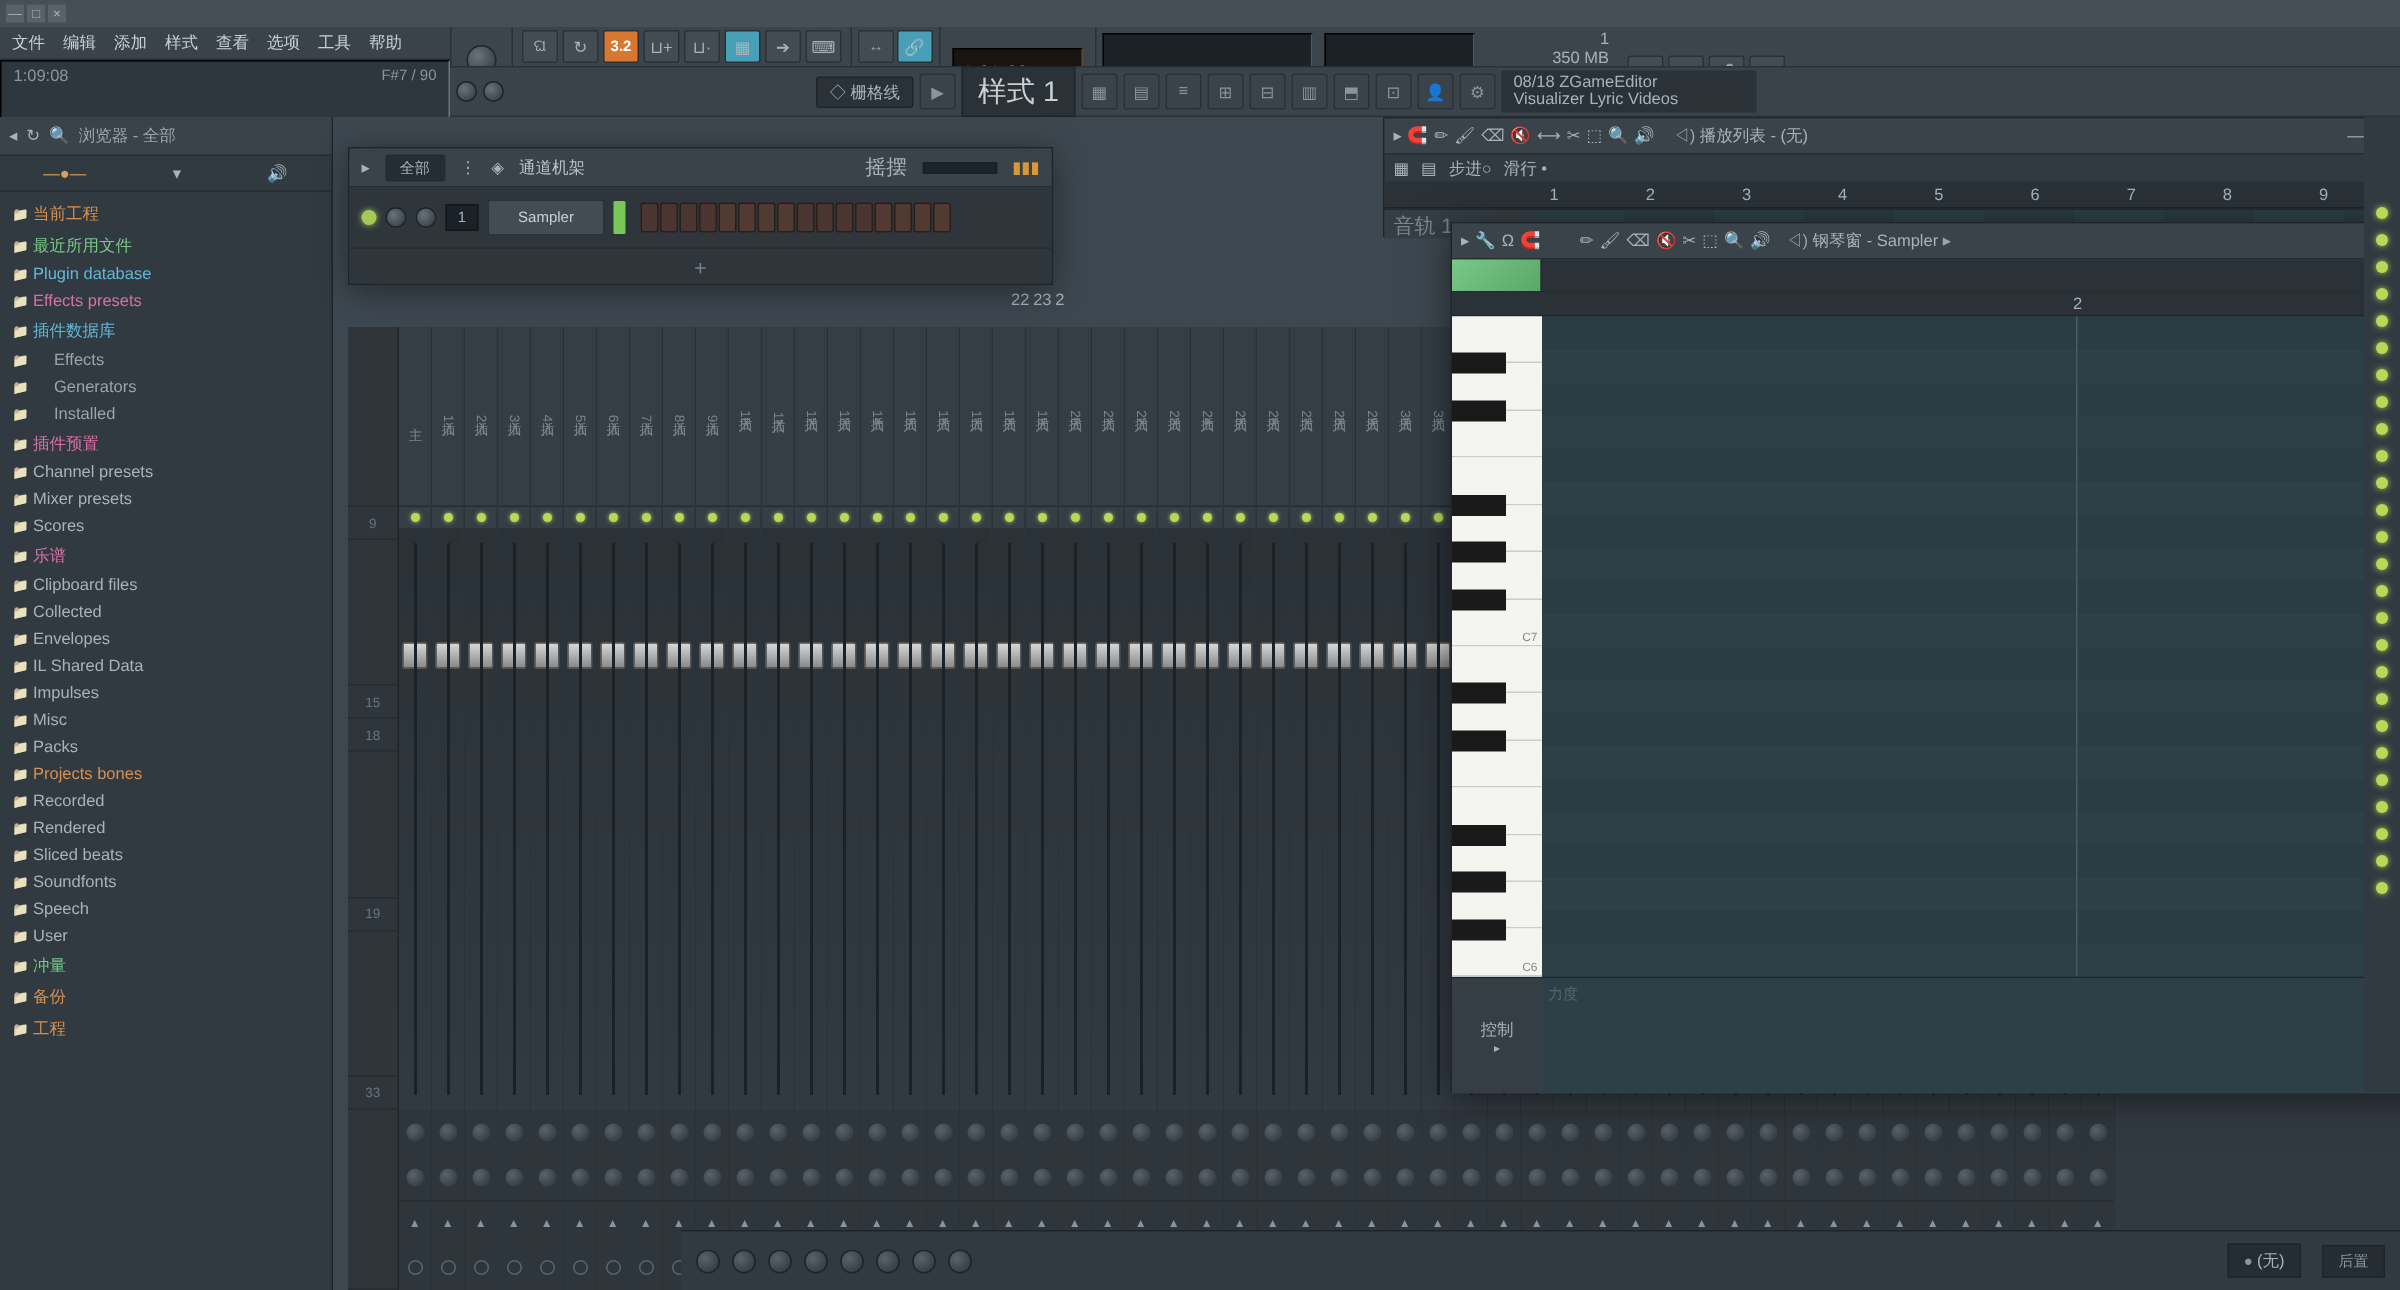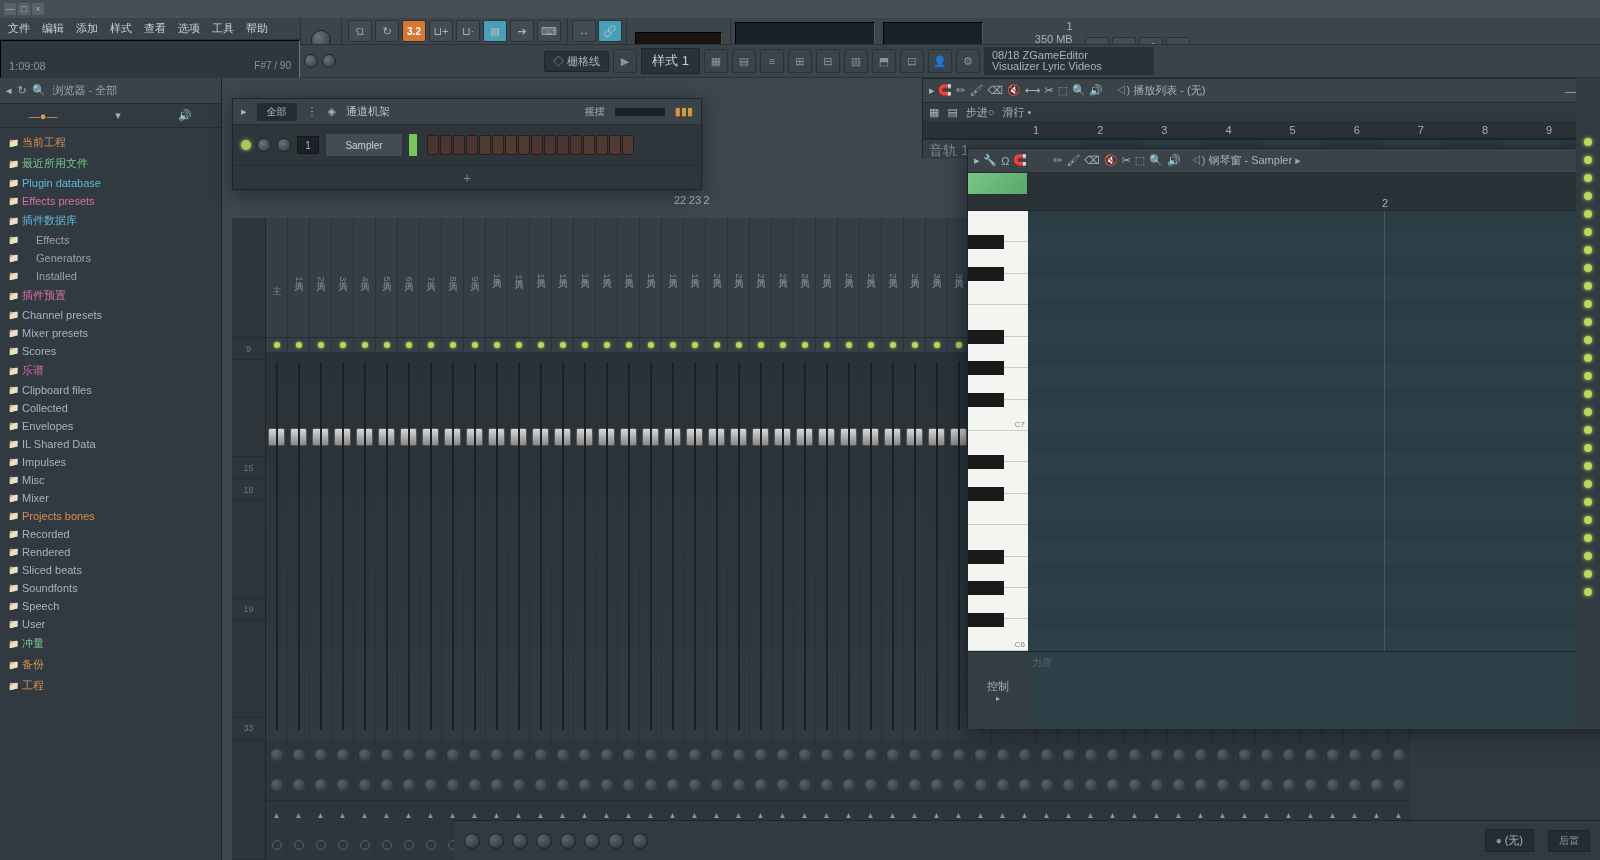--- a/index.html
+++ b/index.html
@@ -3,41 +3,41 @@
 <meta charset="utf-8">
 <style>
 *{margin:0;padding:0;box-sizing:border-box;font-family:"Microsoft YaHei",Arial,sans-serif;font-size:11px;color:#a8b2b8;user-select:none}
 body{width:1600px;height:860px;background:#3d474f;overflow:hidden;position:relative}
 .titlebar{height:18px;background:#474f56;display:flex;align-items:center;padding:0 4px;gap:2px}
 .titlebar .wbtn{width:12px;height:12px;background:#5a6269;display:flex;align-items:center;justify-content:center;font-size:9px}
 .top-area{height:60px;display:flex;background:#3c454c}
 .menu-zone{width:300px;background:#3a434a}
 .menubar{height:22px;display:flex;align-items:center;padding:0 2px;background:#3a434a;border-bottom:1px solid #2a3238}
 .menubar span{padding:2px 6px;color:#c8d0d6;cursor:pointer}
-.hint{height:51px;padding:4px 8px;display:flex;justify-content:space-between;align-items:center;background:#2f373e;border:1px inset #252c32}
+.hint{height:51px;padding:4px 8px;display:flex;justify-content:space-between;background:#2f373e;border:1px inset #252c32}
 .hint .l{color:#8a949a;font-size:11px}
 .hint .r{color:#8a949a;font-size:10px}
 .transport{flex:1;display:flex;background:#3c454c;position:relative}
 .knob-block{width:42px;display:flex;flex-direction:column;align-items:center;justify-content:center;gap:2px;border-left:1px solid #2a3238;border-right:1px solid #2a3238}
 .knob{width:20px;height:20px;border-radius:50%;background:radial-gradient(circle at 35% 35%,#6a737a,#2e363c);border:1px solid #1e252a}
 .tool-cluster{display:flex;align-items:center;padding:4px;gap:3px;border-right:1px solid #2a3238}
 .tbtn{width:24px;height:22px;background:#434c53;border:1px solid #2a3238;display:flex;align-items:center;justify-content:center;border-radius:2px;font-size:10px;color:#9aa4aa;cursor:pointer}
 .tbtn.orange{background:#d87830;color:#fff;font-weight:bold}
 .tbtn.cyan{background:#48a0b8;color:#1a2228}
 .lcd{background:#1a1410;border:1px inset #0a0806;color:#e8b878;font-family:monospace;padding:2px 6px;display:flex;align-items:center}
 .lcd.big{font-size:24px;letter-spacing:1px;height:32px}
 .lcd.tempo{font-size:13px;height:18px;width:58px;justify-content:center}
 .playbtns{display:flex;gap:2px;align-items:center}
 .pbtn{width:22px;height:20px;background:#3a434a;border:1px solid #2a3238;border-radius:2px;display:flex;align-items:center;justify-content:center;color:#9aa4aa;cursor:pointer}
 .pbtn.rec{color:#cc4444}
 .meter{width:140px;height:26px;background:#1a2228;border:1px inset #10161a;margin:4px}
 .cpu-zone{display:flex;flex-direction:column;align-items:flex-end;padding:2px 6px;gap:1px;font-size:9px;color:#8a949a}
 .row2{height:34px;display:flex;align-items:center;background:#3a434a;border-top:1px solid #2a3238;border-bottom:1px solid #2a3238;padding:0 4px;gap:4px}
 .snap-sel{background:#2a3238;border:1px solid #1e252a;padding:2px 8px;border-radius:2px;color:#a8b2b8}
-.pattern-sel{background:#2a3238;border:1px solid #1e252a;padding:3px 10px;font-size:13px;color:#c8d0d6}
+.pattern-sel{background:#2a3238;border:1px solid #1e252a;padding:3px 10px;font-size:19px;color:#c8d0d6}
 .ibtn{width:24px;height:24px;background:#3a434a;border:1px solid #2a3238;display:flex;align-items:center;justify-content:center;color:#8a949a;border-radius:2px;cursor:pointer}
 .news{background:#2a3238;padding:3px 8px;font-size:10px;line-height:11px;color:#7a848a;width:170px}
 
 .main{position:absolute;top:78px;left:0;right:0;bottom:0;display:flex}
 .browser{width:222px;background:#323a41;border-right:1px solid #1e252a;display:flex;flex-direction:column}
 .br-head{height:26px;background:#3a434a;display:flex;align-items:center;padding:0 6px;gap:6px;border-bottom:1px solid #252c32}
 .br-head .t{color:#9aa4aa;font-size:11px}
 .br-ctrl{height:24px;display:flex;align-items:center;justify-content:space-around;border-bottom:1px solid #252c32;color:#d8a050}
 .br-tree{flex:1;overflow:hidden;padding:4px 0}
 .tn{padding:3px 8px 3px 22px;display:flex;align-items:center;gap:6px;cursor:pointer;position:relative}
@@ -269,21 +269,21 @@
         <div class="tn folder ">Channel presets</div>
         <div class="tn folder ">Mixer presets</div>
         <div class="tn folder ">Scores</div>
         <div class="tn folder pink">乐谱</div>
         <div class="tn folder ">Clipboard files</div>
         <div class="tn folder ">Collected</div>
         <div class="tn folder ">Envelopes</div>
         <div class="tn folder ">IL Shared Data</div>
         <div class="tn folder ">Impulses</div>
         <div class="tn folder ">Misc</div>
-        <div class="tn folder ">Mixer</div>
+        <div class="tn folder ">Packs</div>
         <div class="tn folder hot">Projects bones</div>
         <div class="tn folder ">Recorded</div>
         <div class="tn folder ">Rendered</div>
         <div class="tn folder ">Sliced beats</div>
         <div class="tn folder ">Soundfonts</div>
         <div class="tn folder ">Speech</div>
         <div class="tn folder ">User</div>
         <div class="tn folder green">冲量</div>
         <div class="tn folder hot">备份</div>
         <div class="tn folder hot">工程</div>
@@ -296,21 +296,21 @@
       <span>22</span>&nbsp;<span>23</span>&nbsp;<span>2</span>
     </div>
 
     <div class="chrack">
       <div class="chrack-h">
         <span>▸</span>
         <span class="sel">全部</span>
         <span>⋮</span>
         <span>◈</span>
         <span class="title">通道机架</span>
-        <span style="margin-left:auto;font-size:10px">摇摆</span>
+        <span style="margin-left:auto;font-size:14px">摇摆</span>
         <div style="width:50px;height:8px;background:#1a2228"></div>
         <span style="color:#d89838">▮▮▮</span>
       </div>
       <div class="chrack-row">
         <div class="ch-led"></div>
         <div class="knob" style="width:14px;height:14px"></div>
         <div class="knob" style="width:14px;height:14px"></div>
         <div class="ch-num">1</div>
         <div class="ch-name">Sampler</div>
         <div class="ch-act"></div>

